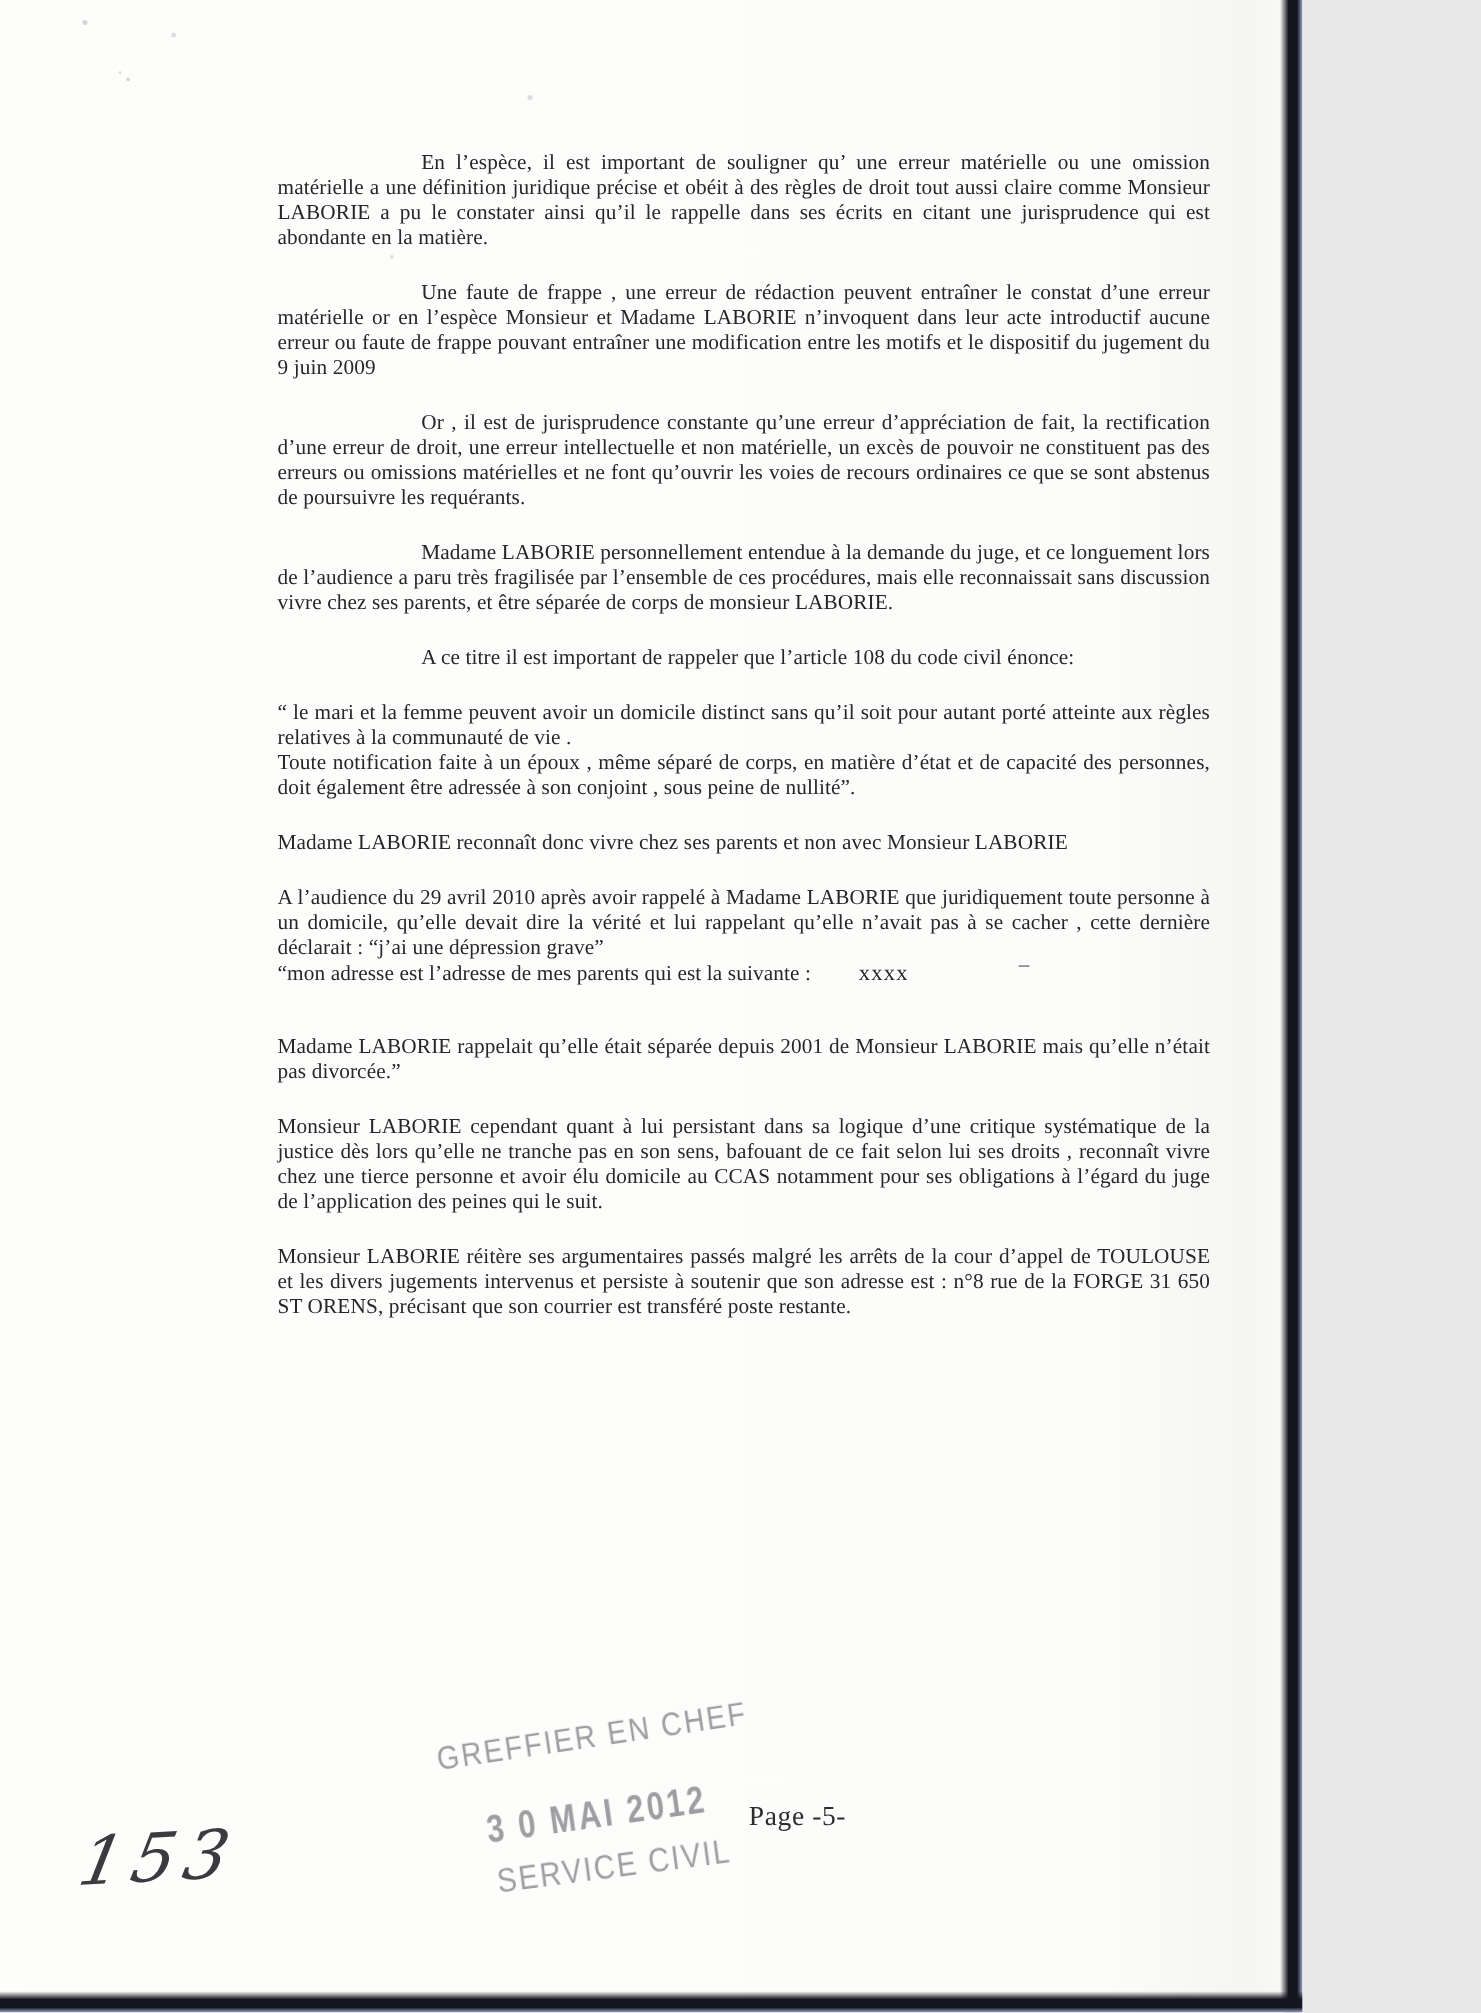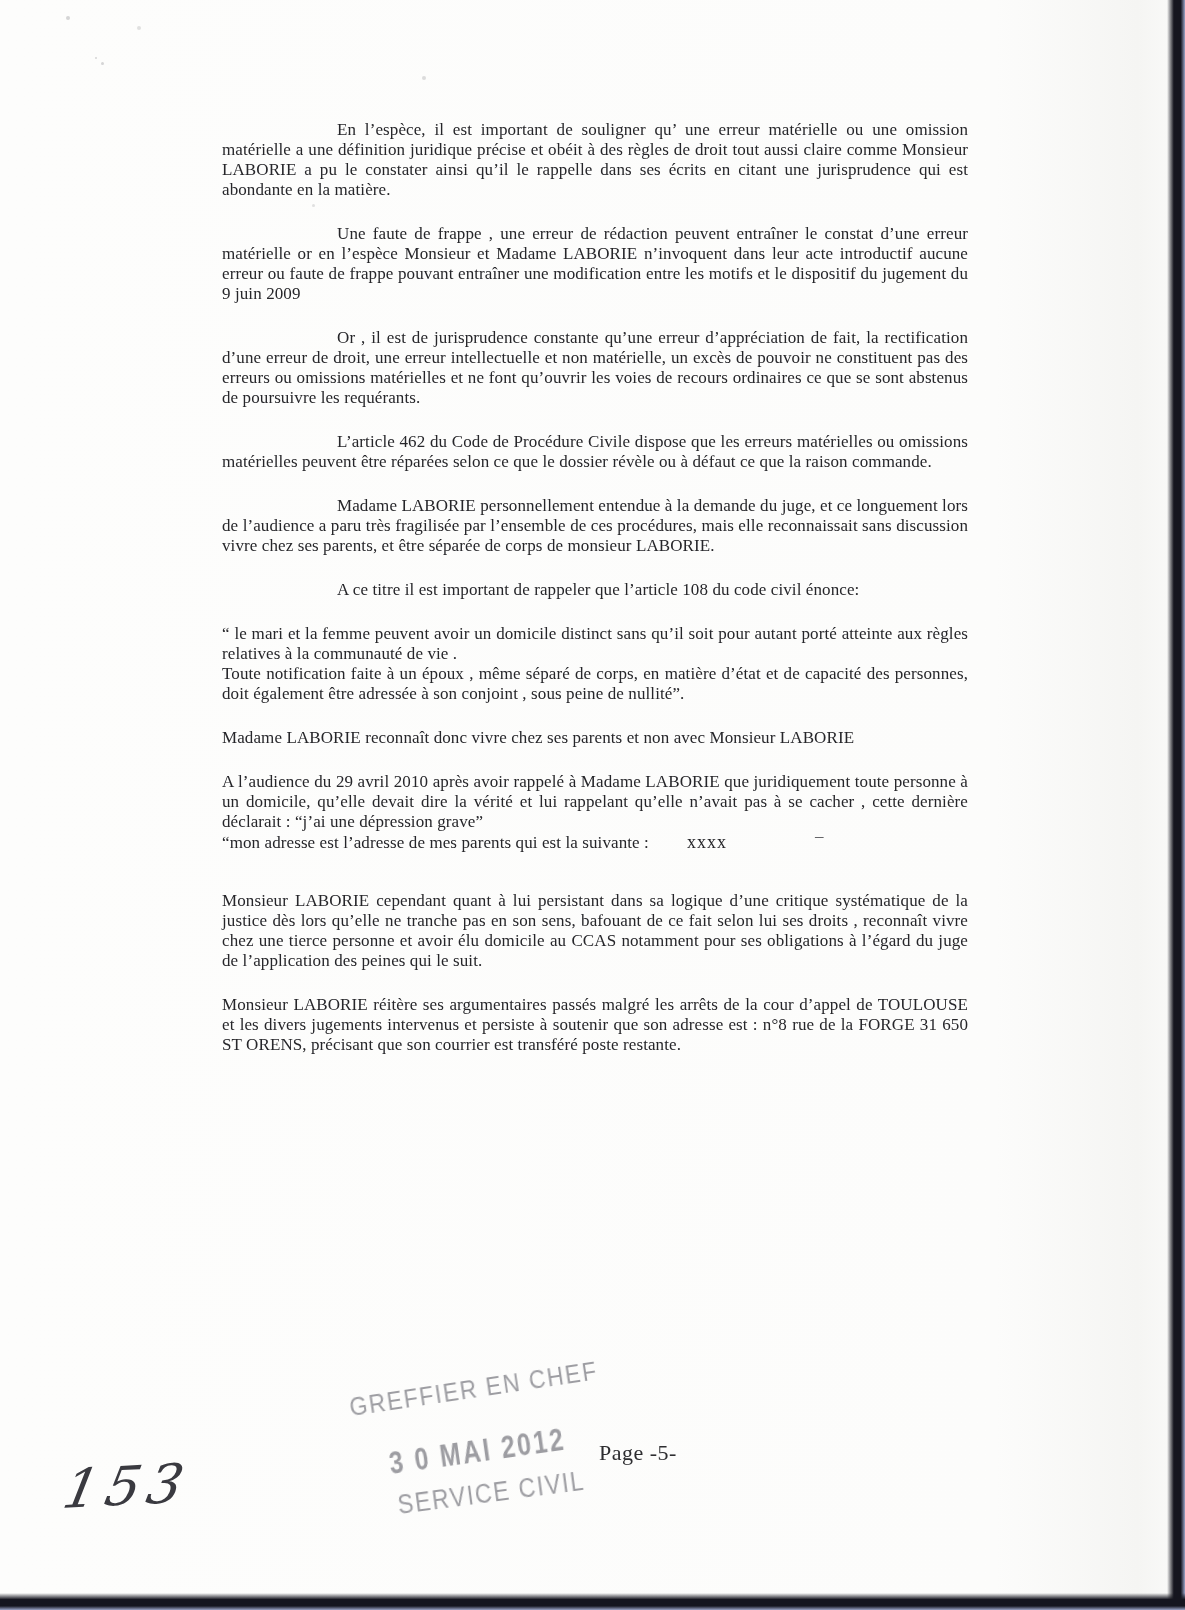--- a/index.html
+++ b/index.html
@@ -1,18 +1,18 @@
 <!DOCTYPE html>
 <html><head>
 <meta charset="utf-8">
 <style>
   html,body{margin:0;padding:0;background:#e8e8e8;}
   .page{
     position:relative;
-    width:1185px;height:1610px;
+    width:1042px;height:1610px;
     background:linear-gradient(to right,#fdfdfc 0%,#fcfcfb 84%,#f5f5f3 96%,#fbfbfa 100%);
     overflow:hidden;
     font-family:"Liberation Serif", serif;
     color:#26262a;
   }
   
   .edge-right{
     position:absolute;top:0;right:0;width:18px;height:100%;
     background:linear-gradient(to right, rgba(18,18,30,0) 0%, #15151f 38%, #15151f 76%, #9aa4c8 100%);
   }
@@ -68,28 +68,28 @@
 </style>
 </head>
 <body>
 
 <div class="page">
 
   <div class="text-block">
       <p class="para indent">En l’espèce, il est important de souligner  qu’ une erreur matérielle ou une omission matérielle a une définition juridique précise et obéit à des règles de droit tout aussi claire  comme Monsieur LABORIE a pu le constater ainsi qu’il  le rappelle dans ses écrits en citant une jurisprudence qui est abondante en la matière.</p>
       <p class="para indent">Une faute  de frappe , une erreur de rédaction peuvent entraîner le constat d’une erreur matérielle or en l’espèce Monsieur et Madame LABORIE n’invoquent dans leur acte introductif  aucune erreur ou faute de frappe  pouvant  entraîner une modification entre les motifs et le dispositif du  jugement du 9 juin 2009</p>
       <p class="para indent">Or , il  est de jurisprudence constante qu’une erreur d’appréciation de fait, la rectification d’une erreur de droit, une erreur intellectuelle et non matérielle, un excès de pouvoir ne constituent pas des erreurs ou omissions matérielles et ne font qu’ouvrir les voies de recours ordinaires ce que se sont abstenus de poursuivre les requérants.</p>
-      <p class="para indent">L’article 462 du   Code de Procédure Civile dispose que les erreurs matérielles ou omissions matérielles peuvent être réparées selon ce que le dossier révèle ou à défaut ce que la raison commande.</p>
       <p class="para indent">Madame LABORIE  personnellement entendue à la demande du juge, et ce longuement  lors de l’audience a paru  très fragilisée par l’ensemble de ces procédures, mais elle reconnaissait sans discussion  vivre chez ses parents, et être séparée de corps de monsieur LABORIE.</p>
       <p class="para indent">A ce titre il est important de rappeler que l’article 108 du code civil énonce:</p>
       <p class="para mb0">“ le mari et la femme peuvent avoir un domicile distinct sans qu’il soit pour autant porté atteinte aux règles relatives à la communauté de   vie .</p>
       <p class="para ">Toute notification faite à un époux , même séparé de corps,  en matière d’état et de capacité des personnes, doit également être adressée à son conjoint , sous peine de nullité”.</p>
       <p class="para ">Madame LABORIE reconnaît donc vivre chez ses parents et non avec Monsieur LABORIE</p>
       <p class="para mb0">A l’audience du 29 avril 2010 après avoir rappelé à Madame LABORIE que juridiquement toute personne à un domicile,  qu’elle devait dire la vérité et lui rappelant qu’elle n’avait pas à se cacher , cette dernière déclarait : “j’ai une dépression grave”</p>
       <p class="para mb-lg"><span>“mon adresse est l’adresse de mes parents qui est la suivante :</span><span class="redacted">xxxx</span><span class="redact-dash">–</span></p>
+      <p class="para ">Madame LABORIE rappelait qu’elle était séparée depuis 2001 de Monsieur LABORIE mais qu’elle n’était pas divorcée.”</p>
       <p class="para ">Monsieur  LABORIE  cependant  quant  à  lui  persistant  dans  sa  logique  d’une  critique systématique de la justice dès lors qu’elle ne tranche pas en son sens,    bafouant de ce fait selon lui ses droits , reconnaît vivre chez une tierce personne et avoir élu domicile au CCAS notamment pour ses obligations à l’égard du  juge de l’application des peines qui le suit.</p>
       <p class="para ">Monsieur LABORIE réitère ses argumentaires passés  malgré les arrêts de la cour d’appel de TOULOUSE et  les divers jugements intervenus et persiste à soutenir  que son adresse est : n°8 rue de la FORGE 31 650 ST ORENS,  précisant que son courrier est transféré poste restante.</p>
     </div>
 
   <div class="stamp stamp-1">GREFFIER EN CHEF</div>
   <div class="stamp stamp-2">3 0 MAI 2012</div>
   <div class="stamp stamp-3">SERVICE CIVIL</div>
 
   <div class="page-label">Page -5-</div>
 

